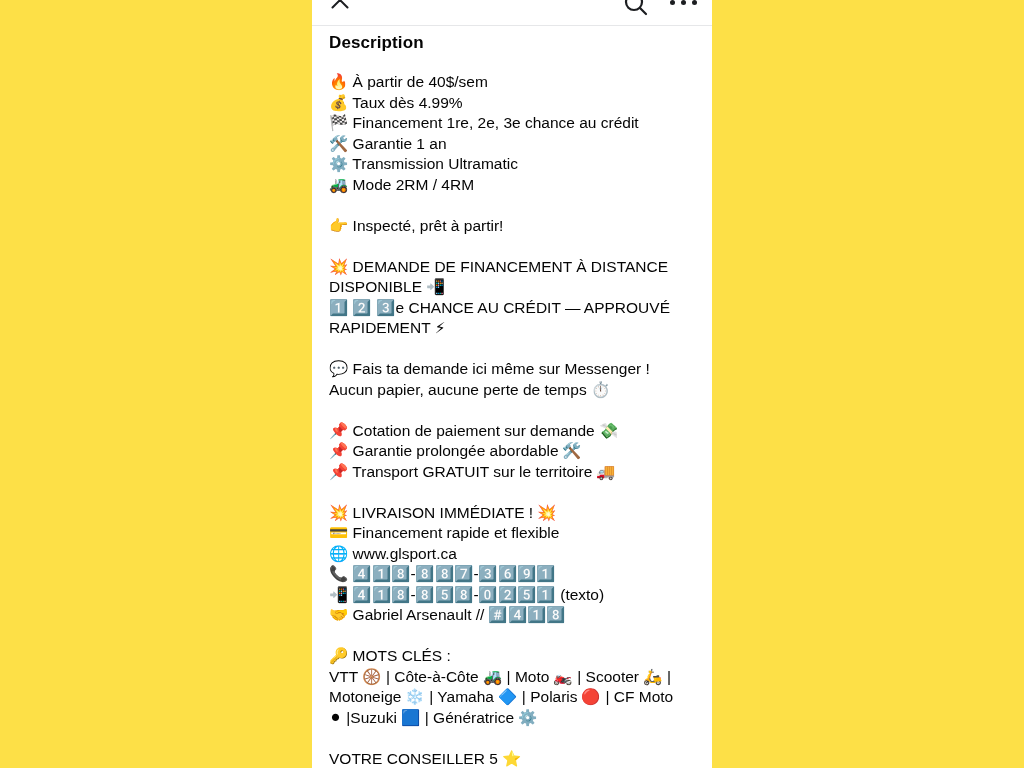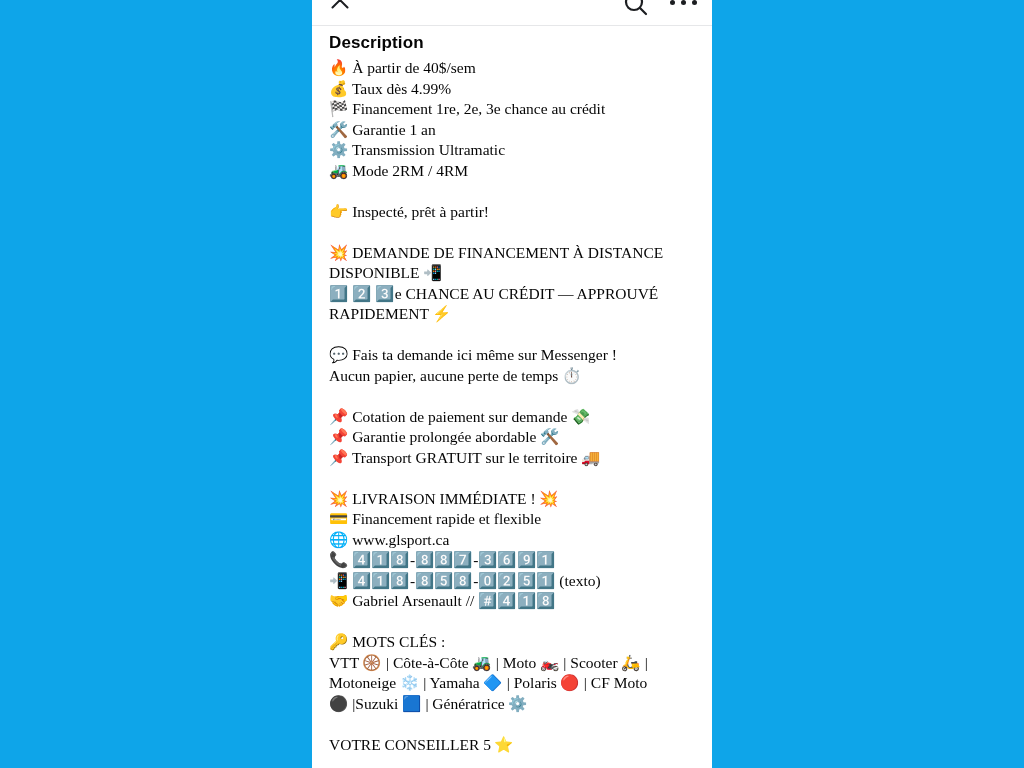--- a/index.html
+++ b/index.html
@@ -5,21 +5,21 @@
   * { margin: 0; padding: 0; box-sizing: border-box; }
   html, body {
     width: 1024px; height: 768px;
     background: #ffffff;
     font-family: "Liberation Sans", "DejaVu Sans", sans-serif;
     overflow: hidden;
   }
   .stage {
     position: relative;
     width: 1024px; height: 768px;
-    background: #0ea5e9;
+    background: #fde047;
   }
   .panel {
     position: absolute;
     left: 312px; top: 0;
     width: 400px; height: 768px;
     background: #ffffff;
   }
   .panel-header {
     position: relative;
     height: 26px;
@@ -45,27 +45,26 @@
   }
   .section-title {
     margin-top: 6px;
     font-size: 17px;
     line-height: 22px;
     font-weight: 700;
     color: #050505;
     letter-spacing: 0.1px;
   }
   .description-text {
-    margin-top: 4px;
+    margin-top: 18px;
     font-size: 15.5px;
     line-height: 20.5px;
     color: #050505;
     white-space: pre-wrap;
     word-wrap: break-word;
-    font-family: Liberation Serif, serif;
   }
 </style>
 </head>
 <body>
 
 <div class="stage">
   <div class="panel">
 
     <div class="panel-header">
       <button class="icon-btn close-btn">

